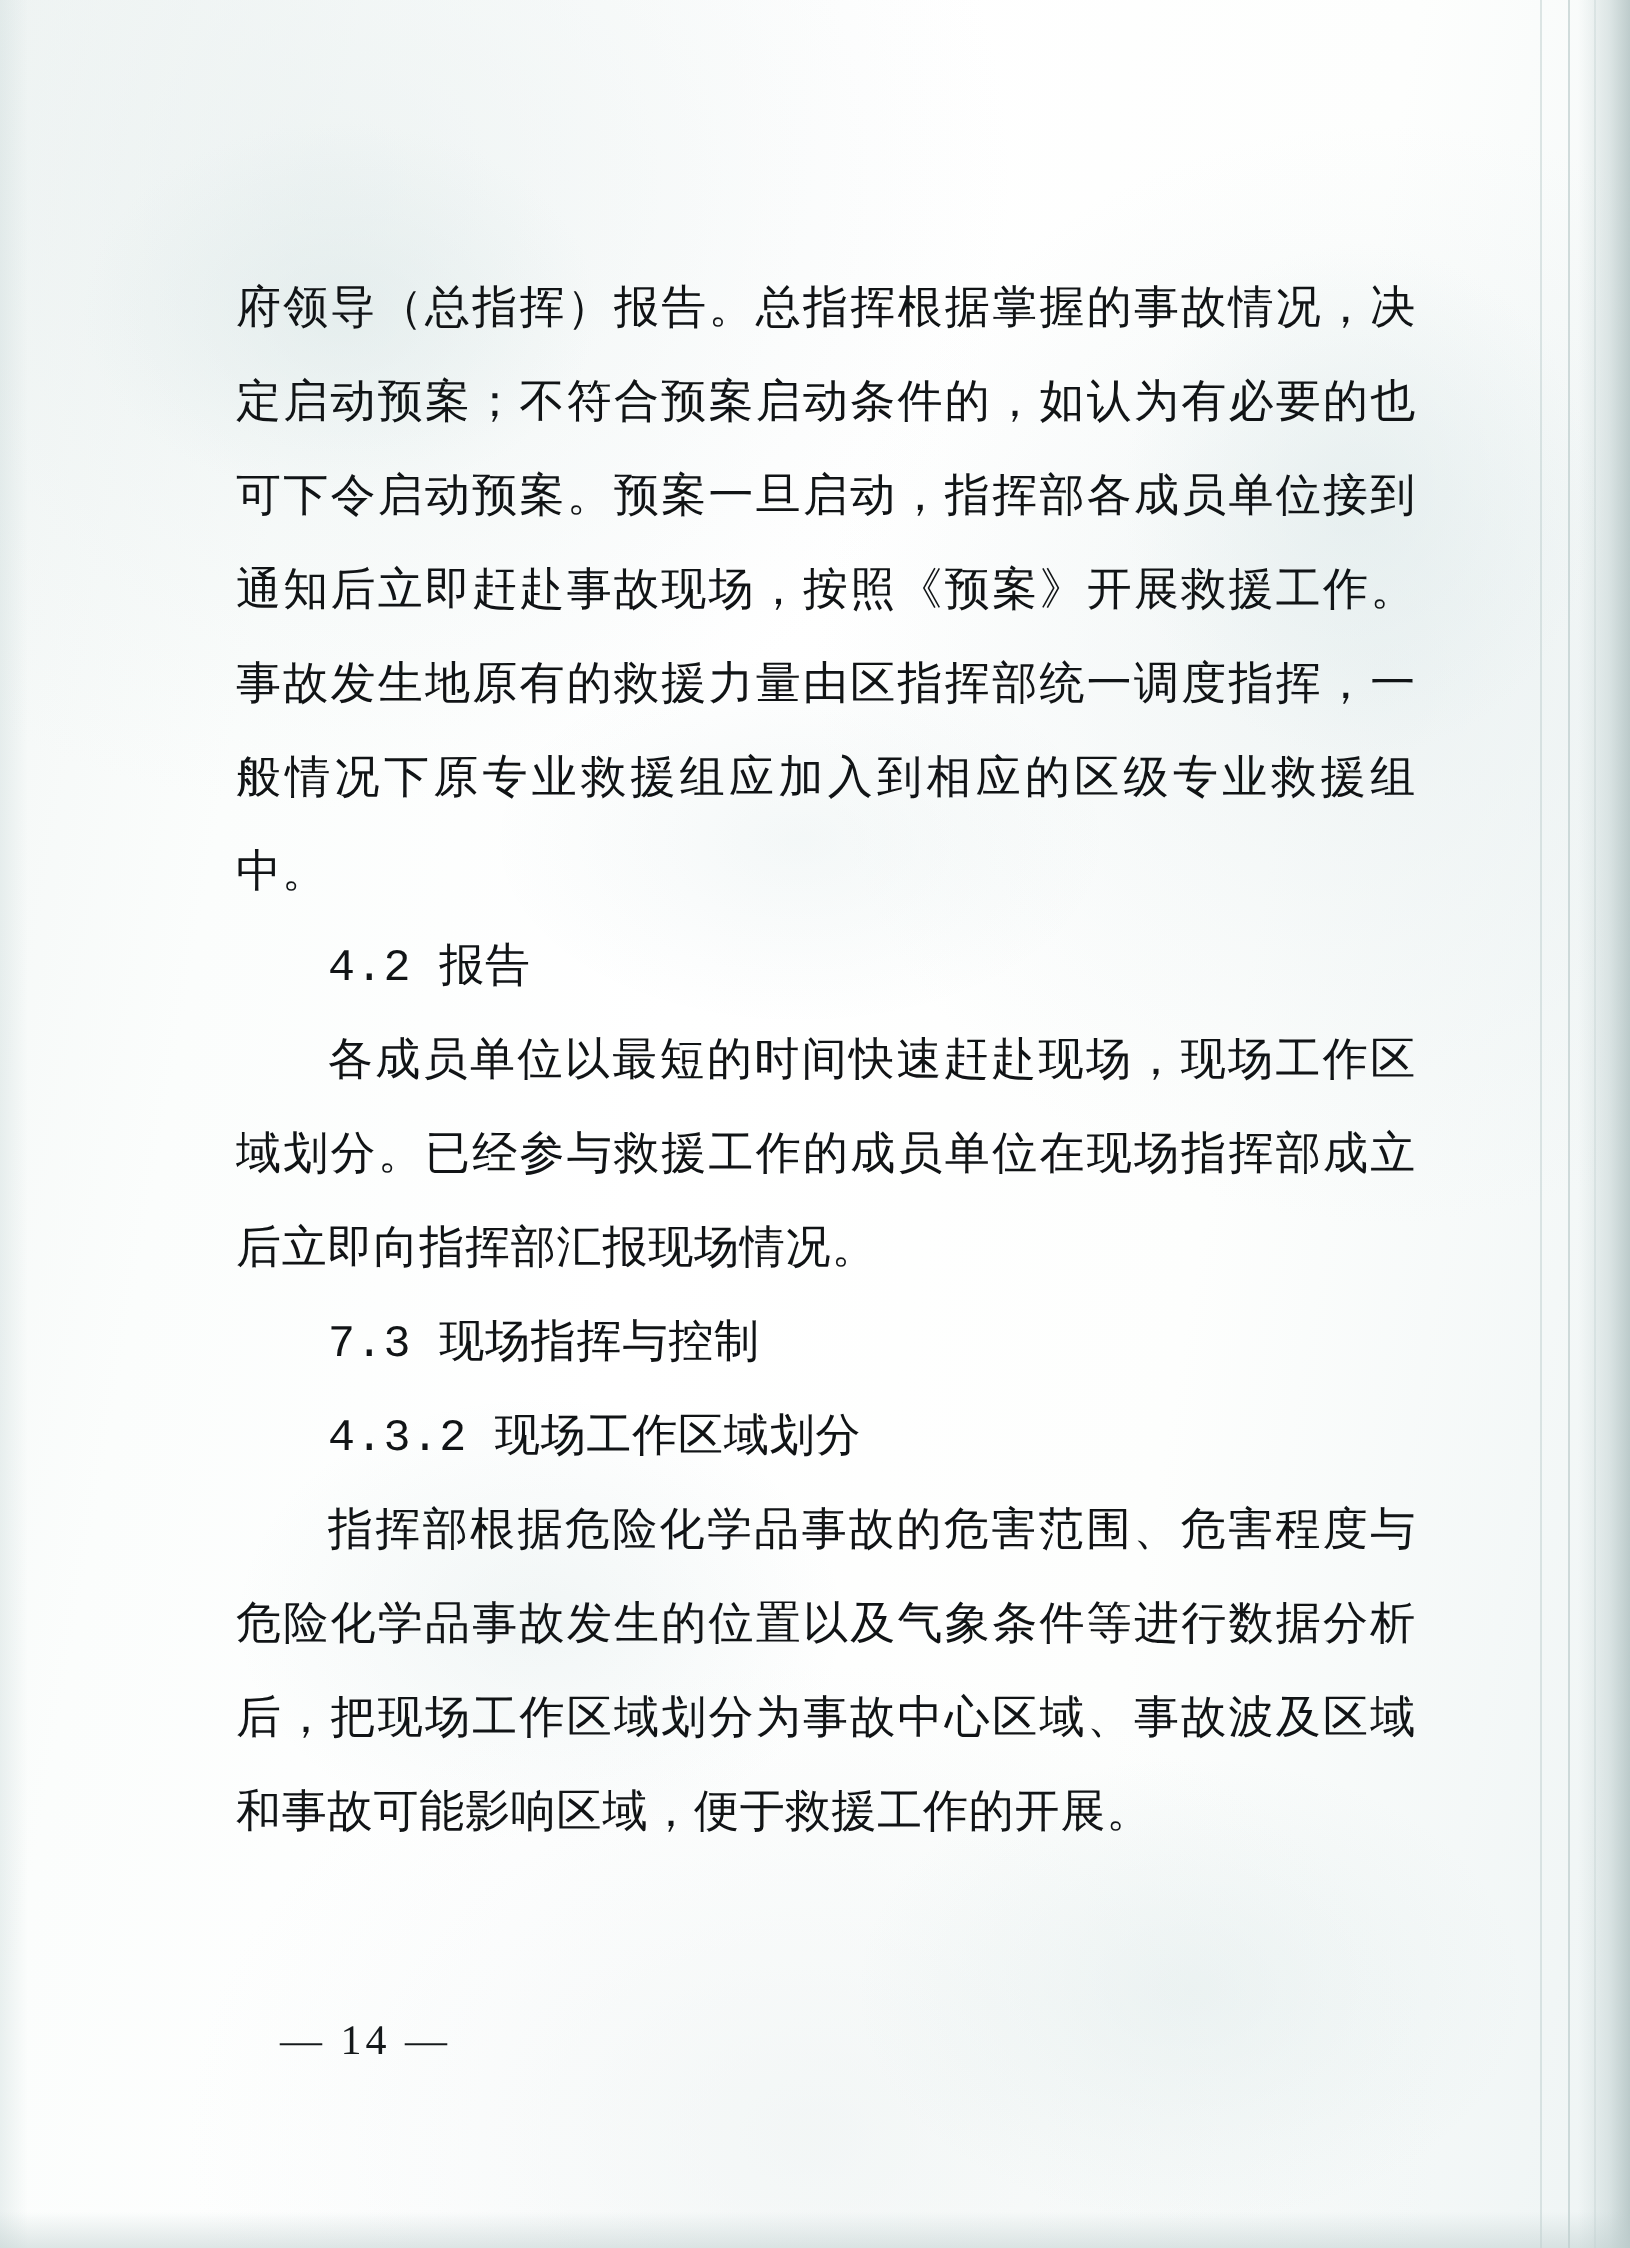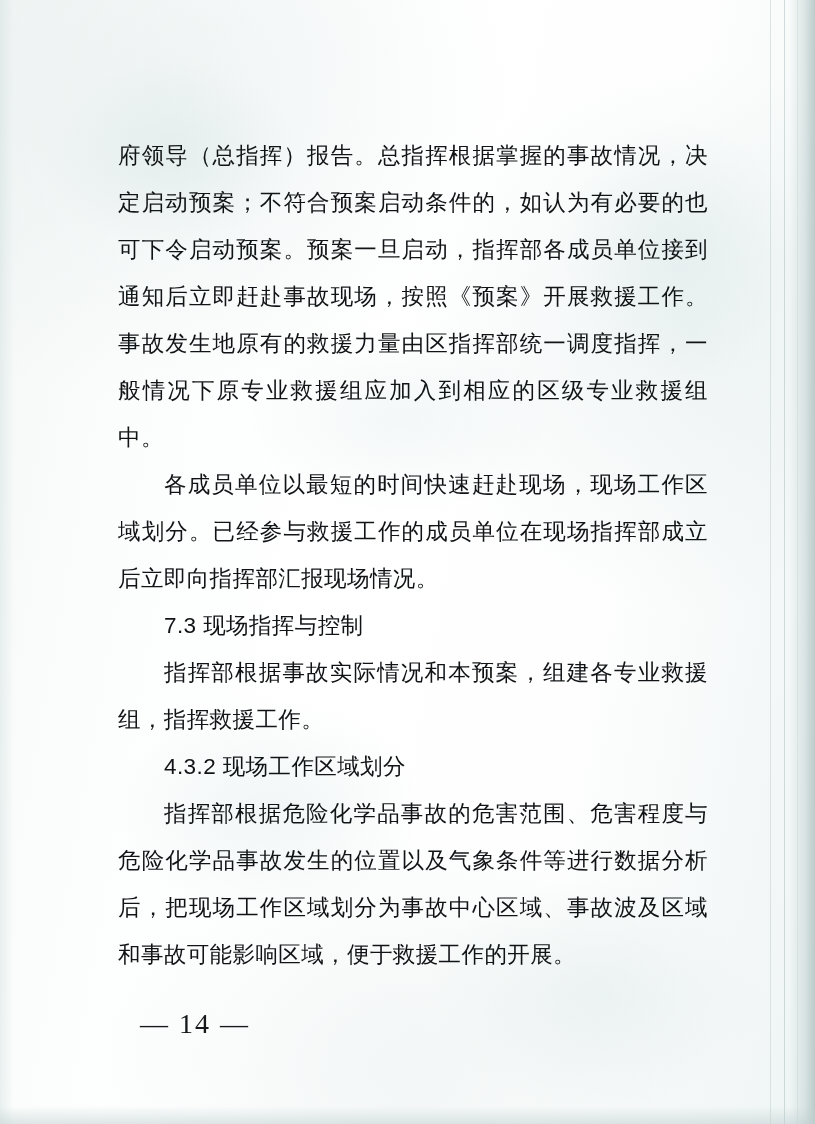--- a/index.html
+++ b/index.html
@@ -77,51 +77,51 @@
     width: 590px;
   }
   p.para {
     margin: 0;
     font-size: 22.5px;
     line-height: 47px;
     color: #111416;
     letter-spacing: 0.4px;
     text-align: justify;
     text-justify: inter-ideograph;
-    font-family: Liberation Sans, sans-serif;
+    font-family: Liberation Mono, monospace;
   }
   p.indent {
     text-indent: 46px;
   }
   .pagenum {
     position: absolute;
     left: 140px;
     top: 1008px;
-    font-size: 28px;
+    font-size: 21px;
     color: #15191b;
     letter-spacing: 2px;
     font-family: "Liberation Serif", serif;
     text-align: center;
   }
 </style>
 </head>
 <body>
 
 <div class="page">
   <div class="blotch b1"></div>
   <div class="blotch b2"></div>
   <div class="blotch b3"></div>
   <div class="blotch b4"></div>
   <div class="blotch b5"></div>
 
   <div class="content">
     <p class="para">府领导（总指挥）报告。总指挥根据掌握的事故情况，决定启动预案；不符合预案启动条件的，如认为有必要的也可下令启动预案。预案一旦启动，指挥部各成员单位接到通知后立即赶赴事故现场，按照《预案》开展救援工作。事故发生地原有的救援力量由区指挥部统一调度指挥，一般情况下原专业救援组应加入到相应的区级专业救援组中。</p>
+    <p class="para indent">4.2 报告</p>
     <p class="para indent">各成员单位以最短的时间快速赶赴现场，现场工作区域划分。已经参与救援工作的成员单位在现场指挥部成立后立即向指挥部汇报现场情况。</p>
     <p class="para indent">7.3 现场指挥与控制</p>
-    <p class="para indent">指挥部根据事故实际情况和本预案，组建各专业救援组，指挥救援工作。</p>
     <p class="para indent">4.3.2 现场工作区域划分</p>
     <p class="para indent">指挥部根据危险化学品事故的危害范围、危害程度与危险化学品事故发生的位置以及气象条件等进行数据分析后，把现场工作区域划分为事故中心区域、事故波及区域和事故可能影响区域，便于救援工作的开展。</p>
   </div>
 
   <div class="pagenum">— 14 —</div>
 
   <div class="streak s1"></div>
   <div class="streak s2"></div>
   <div class="streak s3"></div>
   <div class="edge-shadow"></div>

